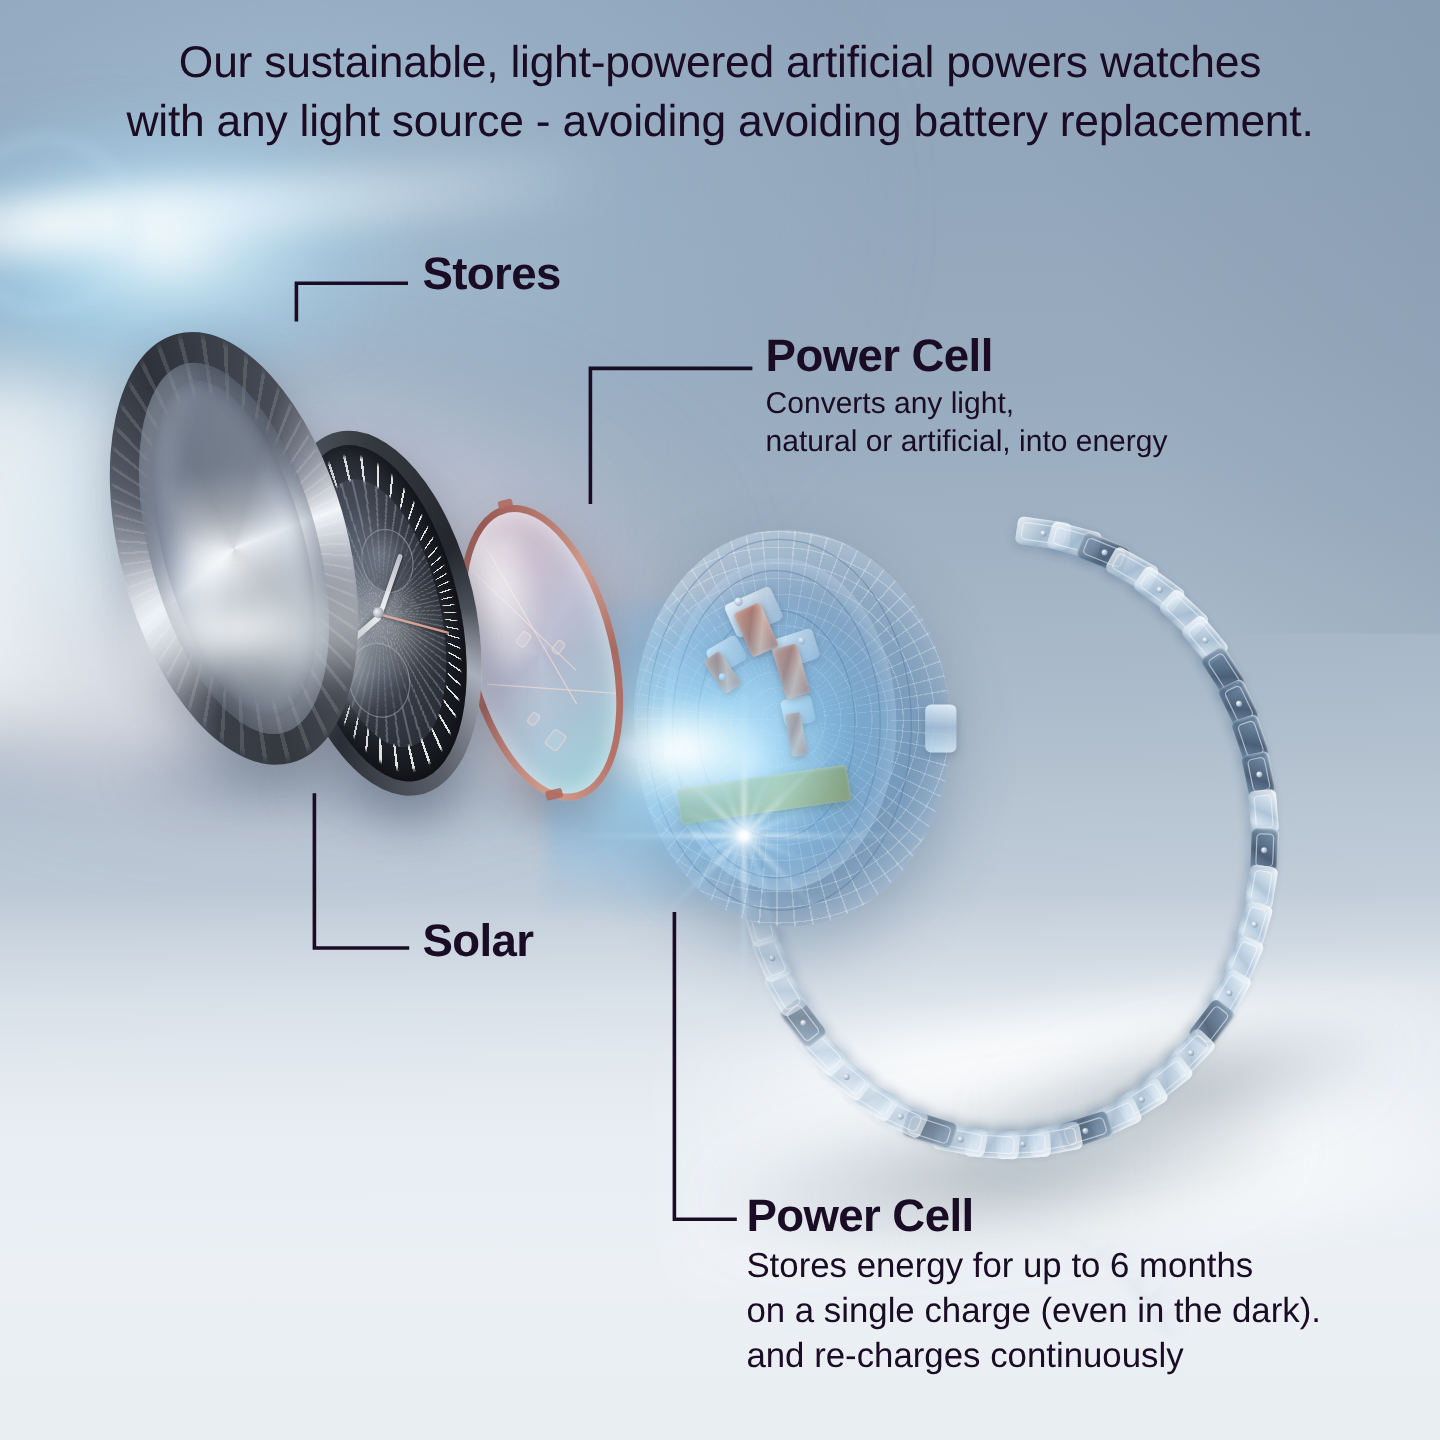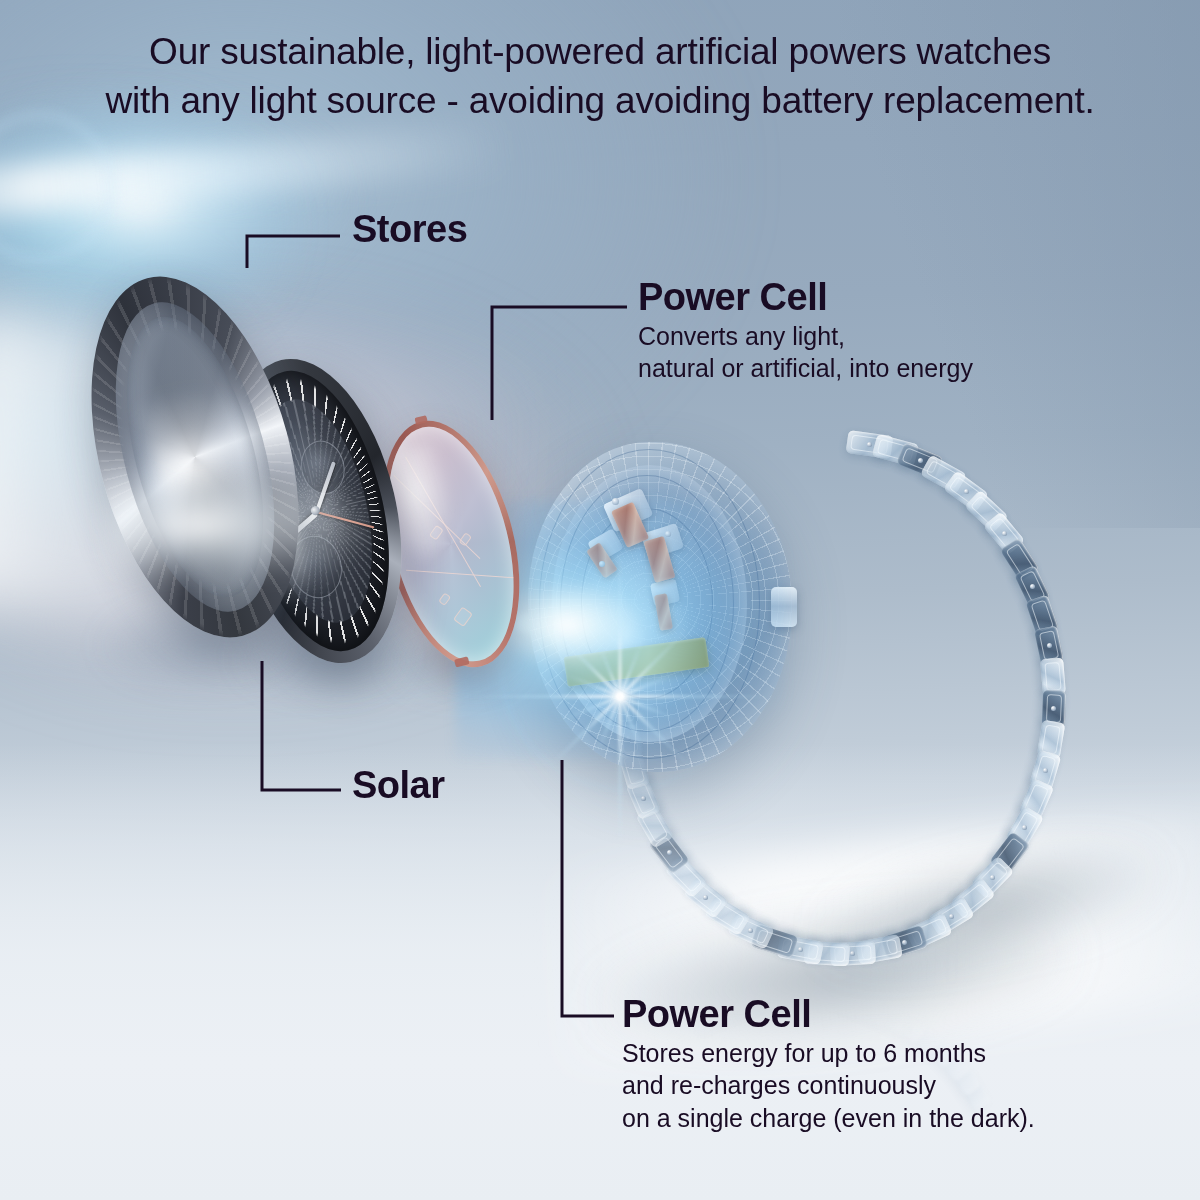--- a/index.html
+++ b/index.html
@@ -470,21 +470,21 @@
 
   #callout-solar { left:638px; top:278px; }
   #callout-solar .title { font-size:38px; }
   #callout-solar .desc { font-size:25px; }
 
   #callout-dial { left:352px; top:766px; }
   #callout-dial .title { font-size:38px; }
 
   #callout-power { left:622px; top:995px; }
   #callout-power .title { font-size:38px; }
-  #callout-power .desc { font-size:25px; }
+  #callout-power .desc { font-size:29px; }
 
   .leader { position:absolute; pointer-events:none; }
   .leader svg { display:block; overflow:visible; }
 </style>
 </head>
 <body>
 
 <div id="stage">
 
   <div class="bg-base"></div>
@@ -759,18 +759,18 @@
   </div>
 
   <div class="callout" id="callout-dial">
     <div class="title">Solar</div>
   </div>
 
   <div class="callout" id="callout-power">
     <div class="title">Power Cell</div>
     <div class="desc">
       <span>Stores energy for up to 6 months</span>
+      <span>on a single charge (even in the dark).</span>
       <span>and re-charges continuously</span>
-      <span>on a single charge (even in the dark).</span>
     </div>
   </div>
 
 </div>
 
 </body></html>

